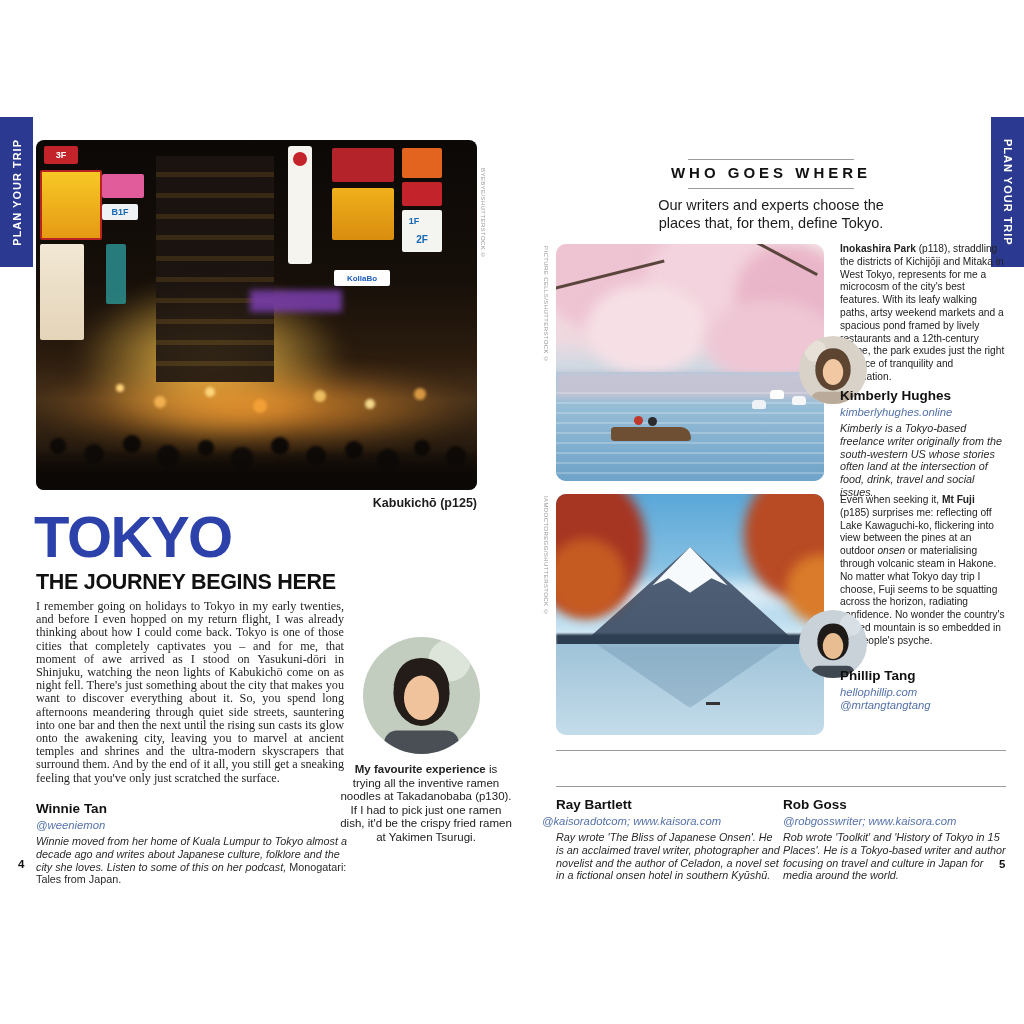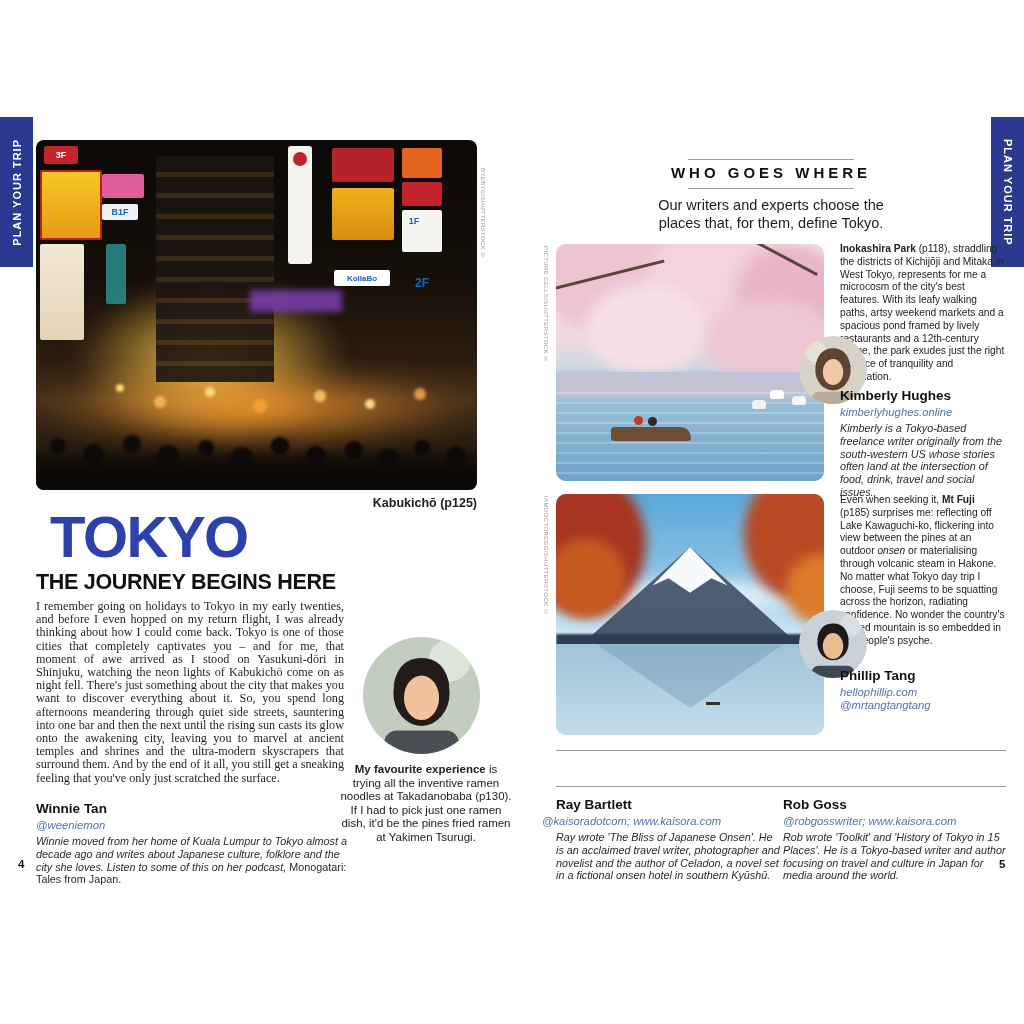--- a/index.html
+++ b/index.html
@@ -83,35 +83,35 @@
     <div style="left:296px;top:48px;width:62px;height:52px;background:linear-gradient(#f0b01c,#d98d0f);border-radius:2px;"></div>
     <div class="signtxt" style="left:298px;top:130px;width:56px;height:16px;background:#ffffff;color:#1c5db8;font-size:8px;border-radius:2px;">
         <span>KollaBo</span>
       </div>
     <div style="left:366px;top:8px;width:40px;height:30px;background:#e2641e;border-radius:2px;"></div>
     <div style="left:366px;top:42px;width:40px;height:24px;background:#c3242b;border-radius:2px;"></div>
     <div style="left:366px;top:70px;width:40px;height:42px;background:#f4f4f0;border-radius:2px;">
       <div class="signtxt" style="position:absolute;left:0;top:3px;width:24px;height:16px;color:#1567b3;font-size:9px;">
           <span>1F</span>
         </div>
-      <div class="signtxt" style="position:absolute;left:0;top:21px;width:40px;height:16px;color:#1567b3;font-size:12px;margin-top:44px;">
+      <div class="signtxt" style="position:absolute;left:0;top:21px;width:40px;height:16px;color:#1567b3;font-size:10px;">
           <span>2F</span>
         </div>
     </div>
     <div style="left:214px;top:150px;width:92px;height:22px;background:#7b3fb0;filter:blur(3px);opacity:.85;"></div>
 
     <div style="left:80px;top:244px;width:8px;height:8px;border-radius:50%;background:#ffd37a;box-shadow:40px 14px 0 2px rgba(255,190,90,.8),90px 4px 0 1px rgba(255,220,130,.9),140px 18px 0 3px rgba(255,170,60,.7),200px 8px 0 2px rgba(255,210,110,.8),250px 16px 0 1px rgba(255,230,150,.9),300px 6px 0 2px rgba(255,180,80,.75);filter:blur(1.5px);"></div>
 
     <div style="left:14px;top:298px;width:16px;height:16px;border-radius:50%;background:#0d0a07;box-shadow:36px 8px 0 2px #0f0b08,74px -2px 0 1px #0c0906,110px 10px 0 3px #0e0b08,148px 2px 0 0 #0d0a07,184px 12px 0 3px #100c09,222px 0 0 1px #0c0906,258px 10px 0 2px #0e0a07,296px 4px 0 1px #0d0907,330px 14px 0 3px #0f0b08,364px 2px 0 0 #0c0906,398px 10px 0 2px #0e0a07;filter:blur(1.5px);"></div>
     <div style="left:0;top:312px;width:441px;height:38px;background:linear-gradient(180deg,rgba(12,9,7,.25),#0b0806 70%);filter:blur(2px);"></div>
   </div>
   <div class="abs credit" style="left:480px;top:168px;height:130px;">BYEBYE/SHUTTERSTOCK ©</div>
   <div class="abs caption" style="left:240px;top:496px;width:237px;text-align:right;">Kabukichō (p125)</div>
 
-  <h1 class="abs tokyo" style="left:34px;top:508px;margin-left:16px;">TOKYO</h1>
+  <h1 class="abs tokyo" style="left:34px;top:508px;">TOKYO</h1>
   <h2 class="abs sub" style="left:36px;top:570px;">THE JOURNEY BEGINS HERE</h2>
   <div class="abs serif" style="left:36px;top:600px;width:308px;">I remember going on holidays to Tokyo in my early twenties, and before I even hopped on my return flight, I was already thinking about how I could come back. Tokyo is one of those cities that completely captivates you – and for me, that moment of awe arrived as I stood on Yasukuni-dōri in Shinjuku, watching the neon lights of Kabukichō come on as night fell. There's just something about the city that makes you want to discover everything about it. So, you spend long afternoons meandering through quiet side streets, sauntering into one bar and then the next until the rising sun casts its glow onto the awakening city, leaving you to marvel at ancient temples and shrines and the ultra-modern skyscrapers that surround them. And by the end of it all, you still get a sneaking feeling that you've only just scratched the surface.</div>
 
   <div class="abs name" style="left:36px;top:801px;">Winnie Tan</div>
   <div class="abs handle" style="left:36px;top:819px;">@weeniemon</div>
   <div class="abs bio" style="left:36px;top:835px;width:314px;"><i>Winnie moved from her home of Kuala Lumpur to Tokyo almost a decade ago and writes about Japanese culture, folklore and the city she loves. Listen to some of this on her podcast, </i><span style="font-style:normal;">Monogatari: Tales from Japan.</span></div>
   <div class="abs pagenum" style="left:18px;top:858px;">4</div>
 
   <svg class="abs" style="left:363px;top:637px;" width="117" height="117" viewBox="0 0 100 100">
     <defs>
@@ -121,21 +121,21 @@
       </defs>
     <g clip-path="url(#cpw)">
       <rect width="100" height="100" fill="#c2cdc0"></rect>
       <circle cx="74" cy="20" r="18" fill="#dde4da"></circle>
       <ellipse cx="50" cy="48" rx="24" ry="28" fill="#241c18"></ellipse>
       <ellipse cx="50" cy="52" rx="15" ry="19" fill="#f1c39c"></ellipse>
       <path d="M26 42 Q30 18 50 18 Q70 18 74 42 Q64 30 50 30 Q36 30 26 42 Z" fill="#241c18"></path>
       <rect x="18" y="80" width="64" height="26" rx="11" fill="#4a4f55"></rect>
     </g>
   </svg>
-  <div class="abs fav" style="left:340px;top:763px;width:172px;"><b>My favourite experience</b><span> is trying all the inventive ramen noodles at Takadanobaba (p130). If I had to pick just one ramen dish, it'd be the pines fried ramen at Yakimen Tsurugi.</span></div>
+  <div class="abs fav" style="left:340px;top:763px;width:172px;"><b>My favourite experience</b><span> is trying all the inventive ramen noodles at Takadanobaba (p130). If I had to pick just one ramen dish, it'd be the crispy fried ramen at Yakimen Tsurugi.</span></div>
 
   <div class="abs rule" style="left:688px;top:159px;width:166px;"></div>
   <div class="abs hdr" style="left:610px;top:164px;width:322px;">WHO GOES WHERE</div>
   <div class="abs rule" style="left:688px;top:188px;width:166px;"></div>
   <div class="abs intro2" style="left:645px;top:197px;width:252px;">Our writers and experts choose the places that, for them, define Tokyo.</div>
 
   <div class="photo cherry r10" style="left:556px;top:244px;width:268px;height:237px;">
     <div class="blossom" style="left:-20px;top:-30px;width:160px;height:120px;background:#eec3d2;"></div>
     <div class="blossom" style="left:90px;top:-20px;width:150px;height:110px;background:#f3d3dd;"></div>
     <div class="blossom" style="left:180px;top:0;width:110px;height:100px;background:#e9b5c8;"></div>

